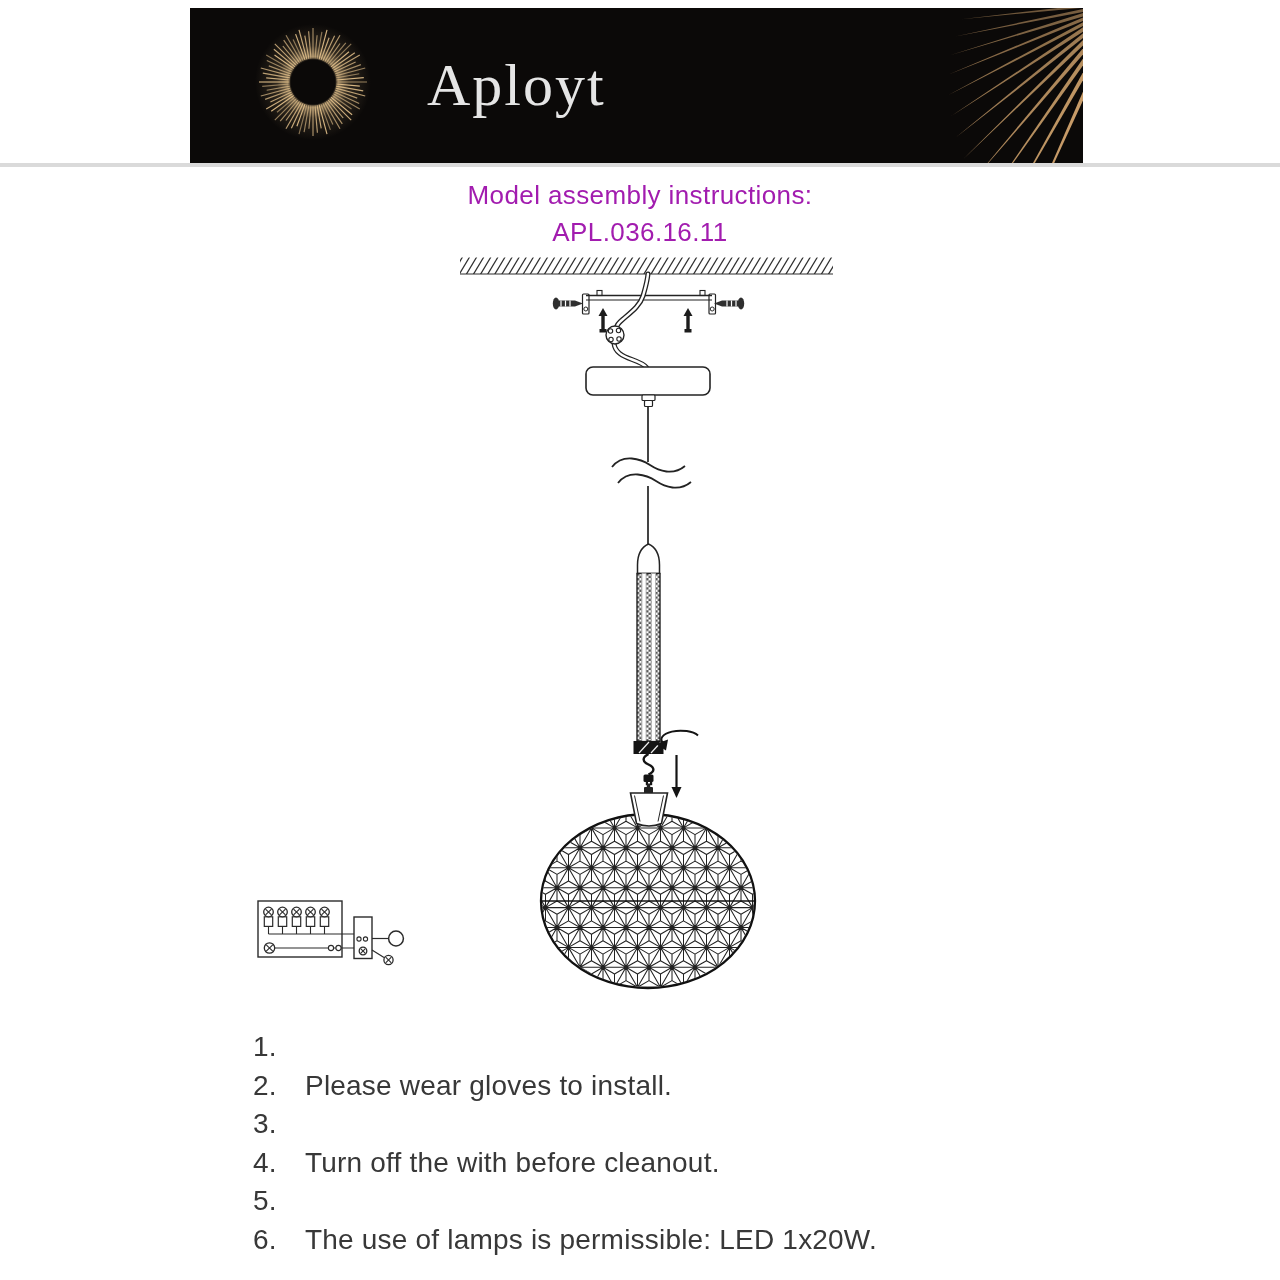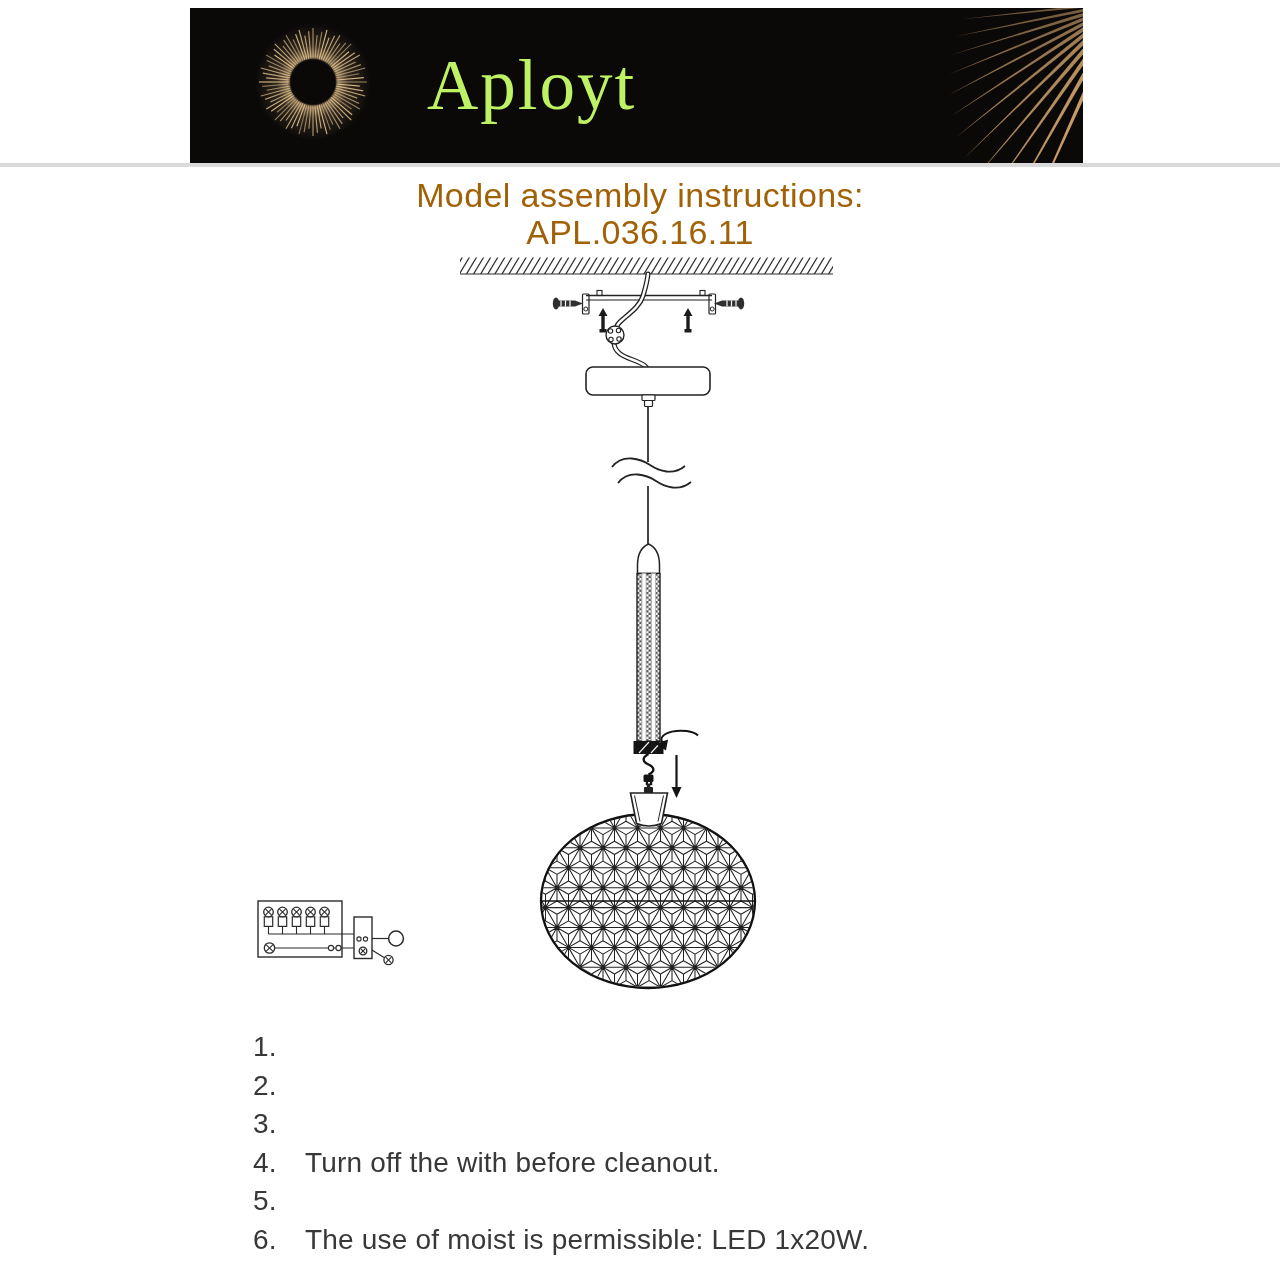--- a/index.html
+++ b/index.html
@@ -1,24 +1,24 @@
 <!DOCTYPE html>
 <html><head>
 <meta charset="utf-8">
 <style>
   html,body{margin:0;padding:0;background:#fff;}
   .page{position:relative;width:1280px;height:1280px;background:#ffffff;overflow:hidden;
         font-family:"Liberation Sans",sans-serif;}
   .banner{position:absolute;left:190px;top:8px;width:893px;height:155px;background:#0b0908;}
   #banner-art{position:absolute;left:0;top:0;}
   .brand{position:absolute;left:237px;top:0;height:100%;display:flex;align-items:center;
-         color:#bef264;font-family:"Liberation Serif",serif;font-size:71px;letter-spacing:2px;}
+         color:#e5e5e5;font-family:"Liberation Serif",serif;font-size:60px;letter-spacing:2px;}
   .rule{position:absolute;left:0;top:163px;width:1280px;height:4px;background:#dadada;}
   .title{position:absolute;left:0;top:177px;width:1280px;text-align:center;
-         font-size:34px;line-height:37px;color:#a16207;letter-spacing:.4px;}
+         font-size:26px;line-height:37px;color:#a21caf;letter-spacing:.4px;}
   #diagram{position:absolute;left:0;top:0;}
   .instructions{position:absolute;left:253px;top:1028px;width:840px;
                 font-size:28px;line-height:38.5px;color:#383838;letter-spacing:.2px;}
   .instructions .row{display:flex;}
   .instructions .num{flex:0 0 52px;width:52px;}
 </style>
 </head>
 <body>
 
 <div class="page">
@@ -376,30 +376,31 @@
         </g>
     </g>
   </svg>
 
   <div class="instructions">
     <div class="row">
       <span class="num">1.</span>
     </div>
     <div class="row">
       <span class="num">2.</span>
+      <span>Please wear gloves to install.</span>
     </div>
     <div class="row">
       <span class="num">3.</span>
     </div>
     <div class="row">
       <span class="num">4.</span>
       <span>Turn off the with before cleanout.</span>
     </div>
     <div class="row">
       <span class="num">5.</span>
     </div>
     <div class="row">
       <span class="num">6.</span>
-      <span>The use of moist is permissible: LED 1x20W.</span>
+      <span>The use of lamps is permissible: LED 1x20W.</span>
     </div>
   </div>
 
 </div>
 
 </body></html>

